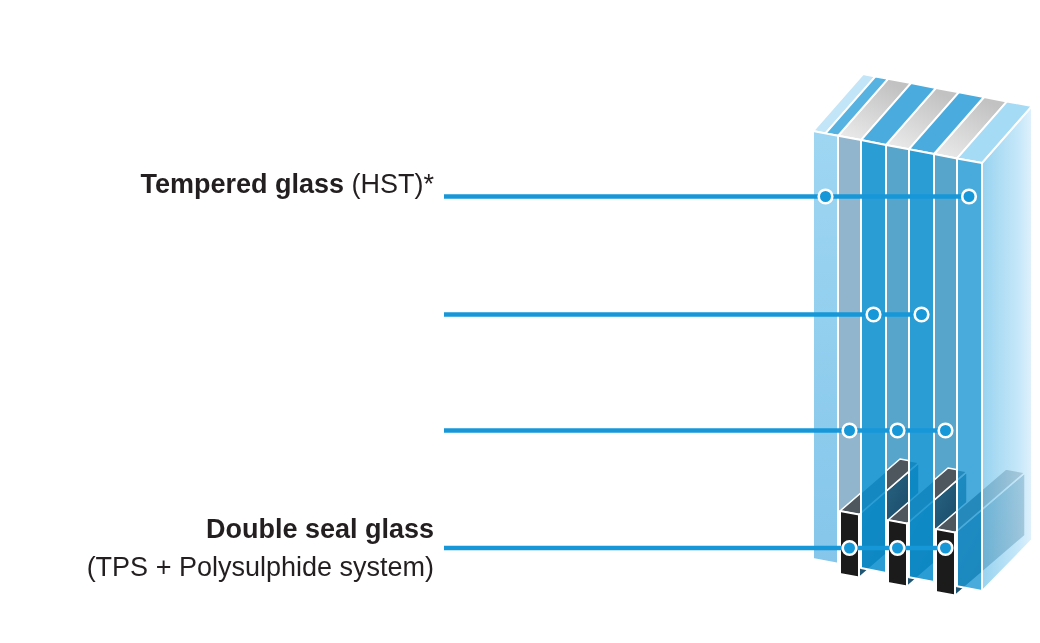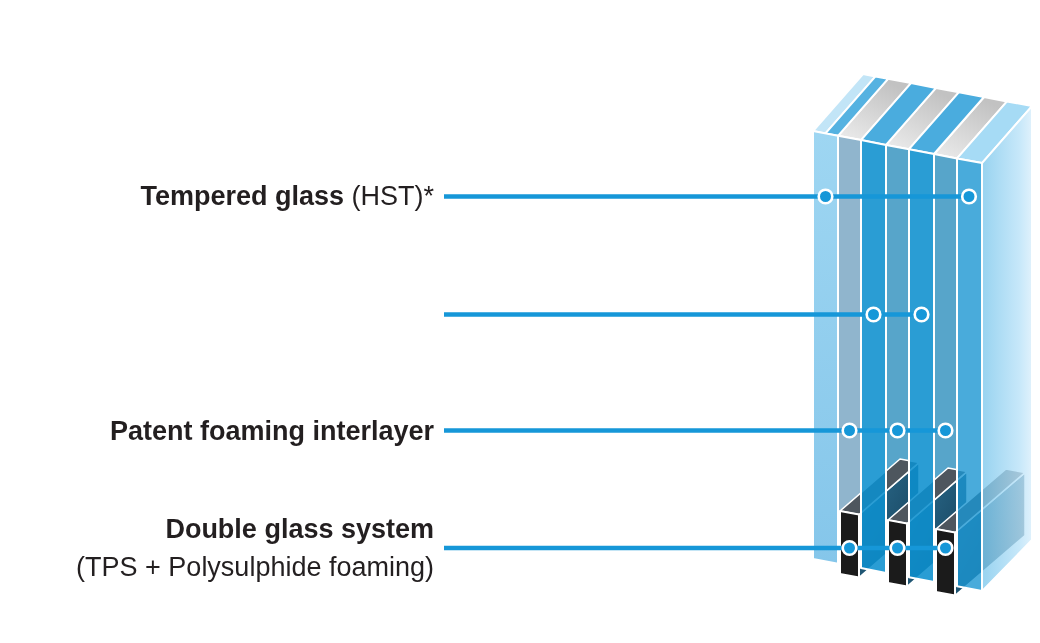--- a/index.html
+++ b/index.html
@@ -101,23 +101,22 @@
       <circle cx="921.5" cy="314.5" r="6.8"></circle>
       <circle cx="849.5" cy="430.5" r="6.8"></circle>
       <circle cx="897.5" cy="430.5" r="6.8"></circle>
       <circle cx="945.5" cy="430.5" r="6.8"></circle>
       <circle cx="849.5" cy="548" r="6.8"></circle>
       <circle cx="897.5" cy="548" r="6.8"></circle>
       <circle cx="945.5" cy="548" r="6.8"></circle>
     </g>
   </svg>
 
-  <div class="label" style="top:180px;text-align:center;"><span class="b">Tempered glass</span><span class="r"> (HST)*</span></div>
+  <div class="label" style="top:168px;text-align:center;"><span class="b">Tempered glass</span><span class="r"> (HST)*</span></div>
 
 
-  <div class="label" style="top:415px;"><span class="b">Patent foaming interlayer</span></div>
 
   <div class="label two-line" style="top:510px;">
-    <div class="b">Double glass system</div>
-    <div class="r">(TPS + Polysulphide foaming)</div>
+    <div class="b">Double seal glass</div>
+    <div class="r">(TPS + Polysulphide system)</div>
   </div>
 
 </div>
 
 </body></html>

